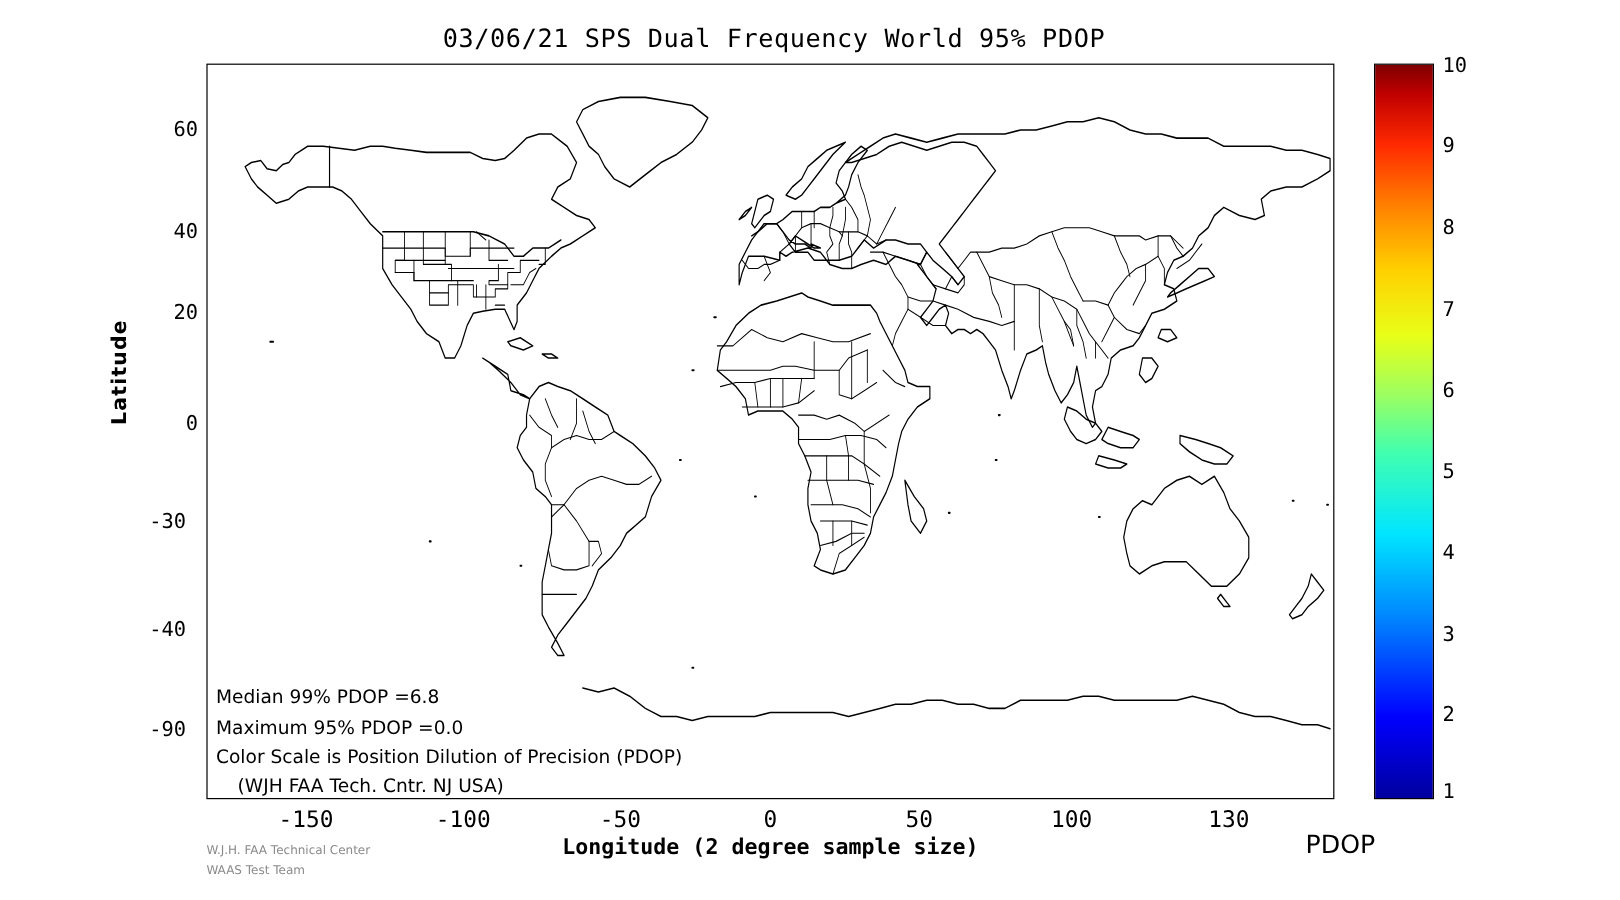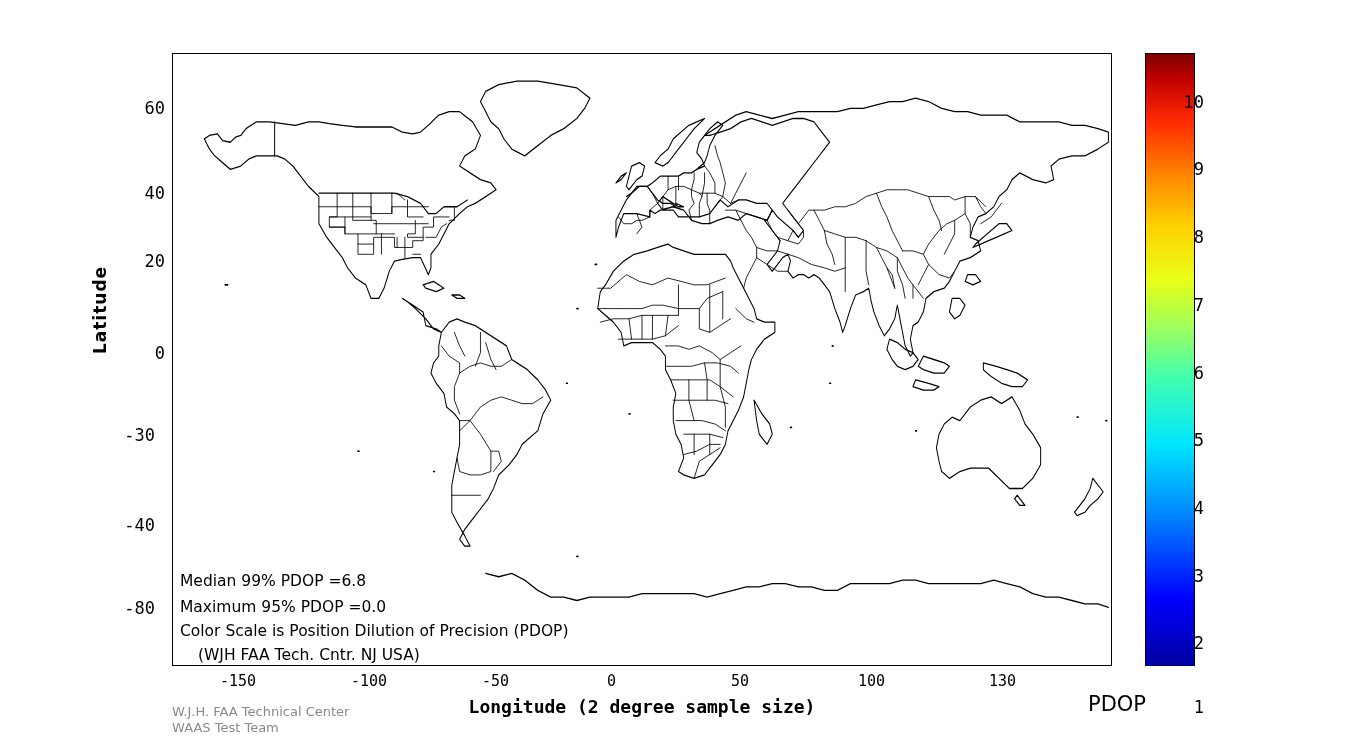--- a/index.html
+++ b/index.html
@@ -49,21 +49,22 @@
 
   
   .tick-y {
     font-family: "DejaVu Sans Mono", monospace;
     font-size: 17px;
     text-align: right;
     width: 60px;
   }
   .tick-x {
     font-family: "DejaVu Sans Mono", monospace;
-    font-size: 15px;
+    font-size: 19px;
+    text-align: center;
     width: 70px;
   }
 
   
   #ylabel {
     font-family: "DejaVu Sans", sans-serif;
     font-weight: bold;
     font-size: 17px;
     left: -10px;
     top: 300px;
@@ -92,21 +93,21 @@
     white-space: pre;
   }
   #annot1 { left: 180px; top: 572px; }
   #annot2 { left: 180px; top: 598px; }
   #annot3 { left: 180px; top: 622px; }
   #annot4 { left: 198px; top: 646px; }
 
   
   .credit {
     font-family: "DejaVu Sans", sans-serif;
-    font-size: 13px;
+    font-size: 10px;
     color: #8a8a8a;
     white-space: pre;
   }
   #credit1 { left: 172px; top: 704px; }
   #credit2 { left: 172px; top: 720px; }
 
   
   #cbar {
     left: 1145px;
     top: 53px;
@@ -124,39 +125,39 @@
       #e8ff18 63%,
       #ffd000 72%,
       #ff8800 80%,
       #ff2a00 89%,
       #c00000 96%,
       #7f0000 100%);
   }
   .cbar-tick {
     font-family: "DejaVu Sans Mono", monospace;
     font-size: 17px;
-    left: 1164px;
+    left: 1202px;
     width: 40px;
-    text-align: right;
-    margin-top: 47px;
+    text-align: left;
   }
   #cbar-title {
     font-family: "DejaVu Sans", sans-serif;
     font-size: 21px;
     left: 1088px;
     top: 692px;
     width: 160px;
     text-align: left;
   }
 </style>
 </head>
 <body>
 
 <div id="stage">
 
+  <div id="title" class="abs">03/06/21 SPS Dual Frequency World 95% PDOP</div>
 
   <div id="plot" class="abs">
     <svg id="mapsvg" viewBox="-180 -90 360 180" preserveAspectRatio="none">
       <g fill="none" stroke="#000000" stroke-width="0.38" stroke-linejoin="round" stroke-linecap="round" transform="scale(1,-1)">
 
         <path d="M-168,65 L-166,66 L-163,66.5 L-161,64.5 L-158,64 L-156,65.5 L-154,66 L-152,68 L-148,70 L-143,70 L-138,69.5 L-133,69 L-128,70 L-124,70 L-120,69.5 L-115,69 L-110,68.5 L-105,68.5 L-100,68.5 L-96,68.5 L-92,67 L-88,66.5 L-85,67 L-82,69 L-78,72 L-74,73 L-70,73 L-65,70 L-62,66 L-64,62 L-68,60 L-70,57 L-66,55 L-62,53 L-58,52 L-56,50 L-60,48 L-64,46 L-67,45 L-70,43 L-74,40 L-76,37 L-78,34 L-81,31 L-81,27 L-82,25 L-85,30 L-88,30 L-92,29.5 L-95,29 L-97,26 L-99,21 L-101,18 L-104,18 L-106,22 L-110,24 L-113,27 L-115,30 L-118,33 L-121,36 L-124,40 L-124,45 L-124,48 L-128,51 L-131,54 L-134,57 L-137,59 L-140,60 L-144,60 L-148,60 L-151,59 L-154,57 L-158,56 L-161,58 L-164,60 L-166,62 L-168,65 Z"></path>
 
         <path d="M-124,49 L-115,49 L-105,49 L-95,49 L-90,48 L-85,46 L-82,43 L-79,43 L-76,45 L-71,45 L-67,47"></path>
 
         <path d="M-141,70 L-141,60"></path>
@@ -323,21 +324,21 @@
       </g>
     </svg>
   </div>
 
   <div class="abs tick-y" style="left:105px; top:98px;">60</div>
   <div class="abs tick-y" style="left:105px; top:183px;">40</div>
   <div class="abs tick-y" style="left:105px; top:251px;">20</div>
   <div class="abs tick-y" style="left:105px; top:343px;">0</div>
   <div class="abs tick-y" style="left:95px;  top:425px;">-30</div>
   <div class="abs tick-y" style="left:95px;  top:515px;">-40</div>
-  <div class="abs tick-y" style="left:95px;  top:598px;">-80</div>
+  <div class="abs tick-y" style="left:95px;  top:598px;">-90</div>
 
   <div class="abs tick-x" style="left:220px; top:672px;">-150</div>
   <div class="abs tick-x" style="left:351px; top:672px;">-100</div>
   <div class="abs tick-x" style="left:482px; top:672px;">-50</div>
   <div class="abs tick-x" style="left:607px; top:672px;">0</div>
   <div class="abs tick-x" style="left:731px; top:672px;">50</div>
   <div class="abs tick-x" style="left:858px; top:672px;">100</div>
   <div class="abs tick-x" style="left:989px; top:672px;">130</div>
 
   <div id="ylabel" class="abs">Latitude</div>

